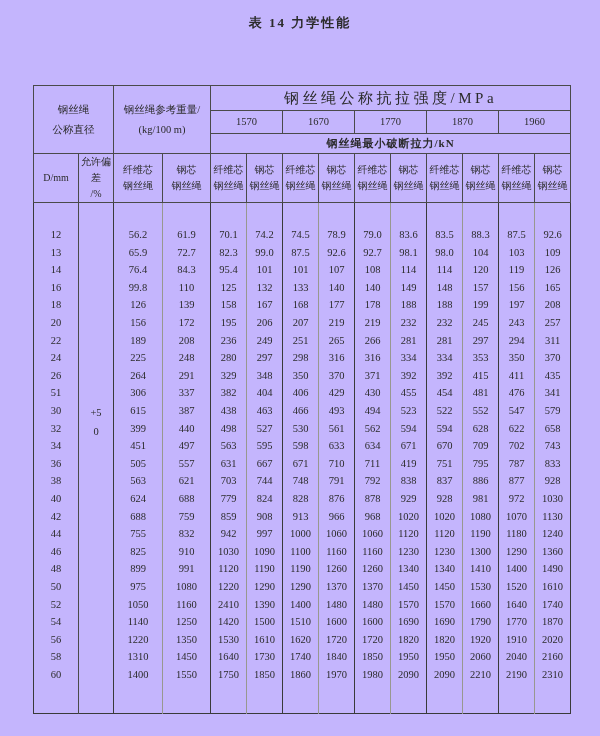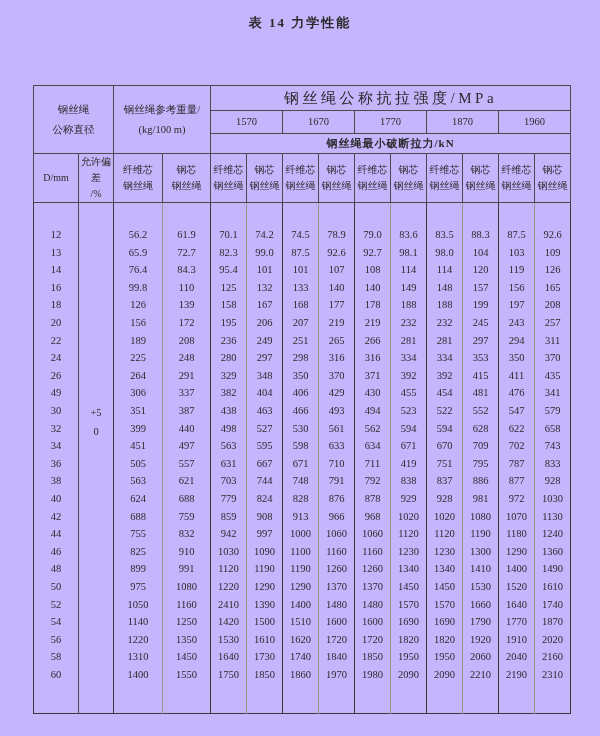--- a/index.html
+++ b/index.html
@@ -275,37 +275,37 @@
           <td class="bl-dark">350</td>
           <td class="bl-light">370</td>
           <td class="bl-dark">371</td>
           <td class="bl-light">392</td>
           <td class="bl-dark">392</td>
           <td class="bl-light">415</td>
           <td class="bl-dark">411</td>
           <td class="bl-light">435</td>
         </tr>
         <tr>
-          <td>49</td>
+          <td>51</td>
           <td class="bl-dark">306</td>
           <td class="bl-light">337</td>
           <td class="bl-dark">382</td>
           <td class="bl-light">404</td>
           <td class="bl-dark">406</td>
           <td class="bl-light">429</td>
           <td class="bl-dark">430</td>
           <td class="bl-light">455</td>
           <td class="bl-dark">454</td>
           <td class="bl-light">481</td>
           <td class="bl-dark">476</td>
           <td class="bl-light">341</td>
         </tr>
         <tr>
           <td>30</td>
-          <td class="bl-dark">351</td>
+          <td class="bl-dark">615</td>
           <td class="bl-light">387</td>
           <td class="bl-dark">438</td>
           <td class="bl-light">463</td>
           <td class="bl-dark">466</td>
           <td class="bl-light">493</td>
           <td class="bl-dark">494</td>
           <td class="bl-light">523</td>
           <td class="bl-dark">522</td>
           <td class="bl-light">552</td>
           <td class="bl-dark">547</td>

